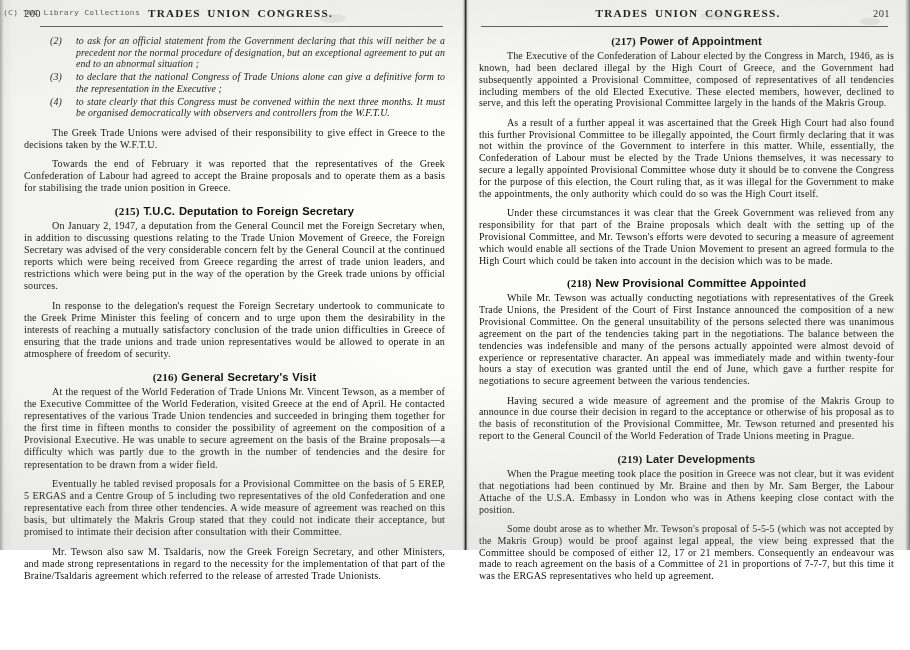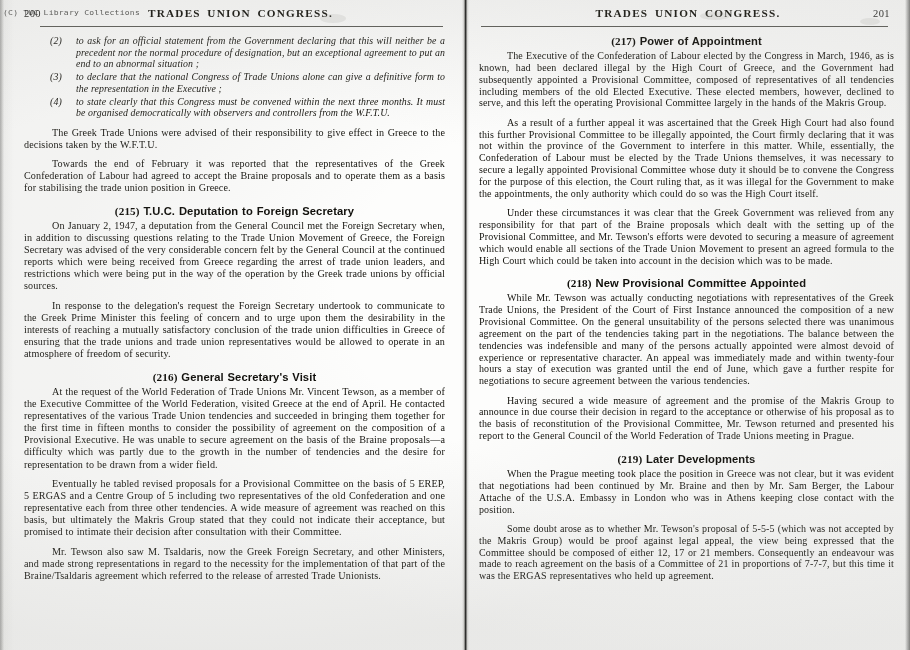--- a/index.html
+++ b/index.html
@@ -13,21 +13,21 @@
     height: 650px;
     overflow: hidden;
     font-family: "Liberation Serif", "DejaVu Serif", serif;
     color: #1a1a1a;
   }
 
   
   .scan-sheet {
     position: relative;
     width: 910px;
-    height: 650px;
+    height: 550px;
     background: #fbfbfa;
     display: flex;
     filter: contrast(1.02);
   }
   
   .scan-sheet::after {
     content: "";
     position: absolute;
     inset: 0;
     pointer-events: none;

